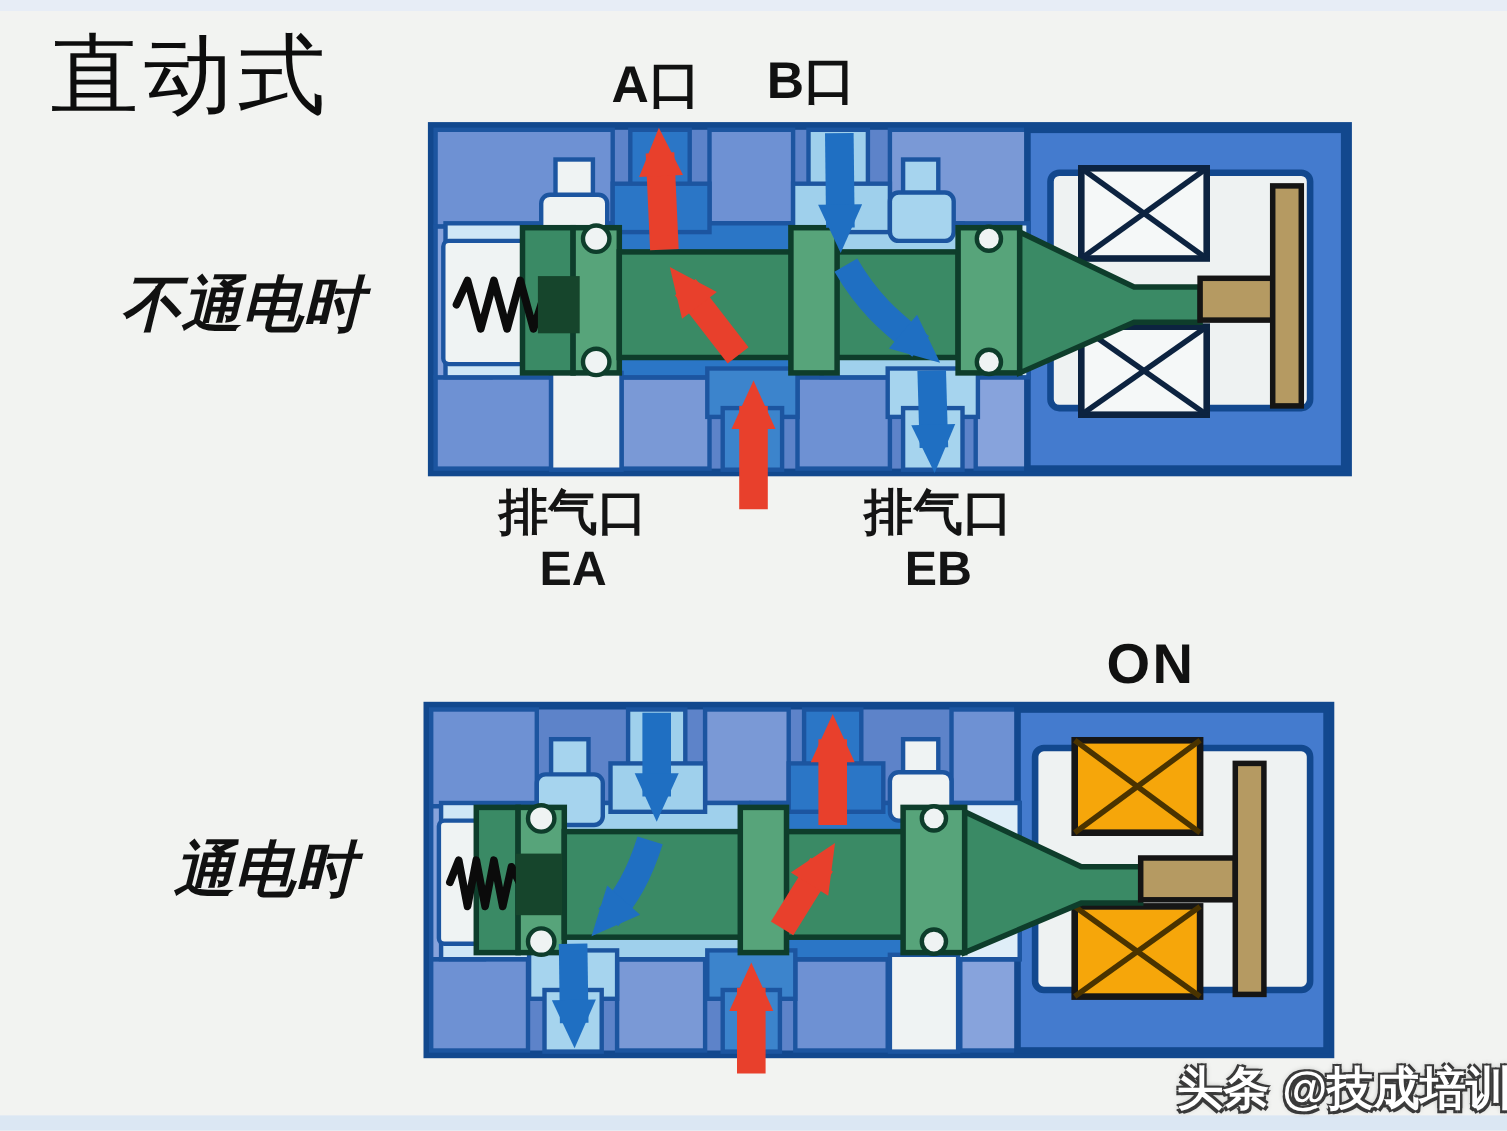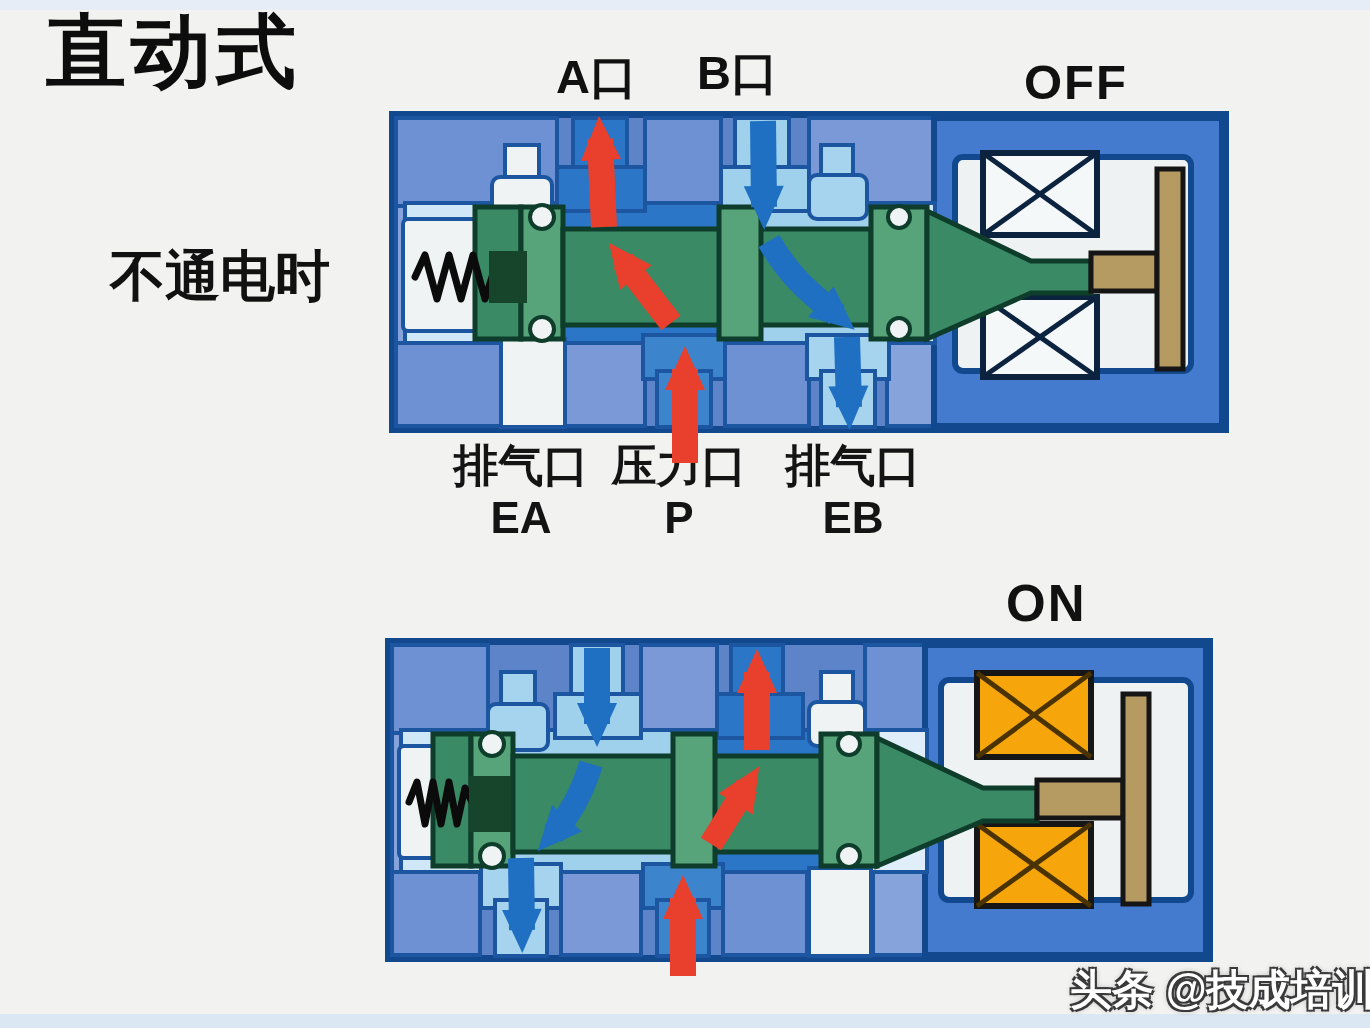--- a/index.html
+++ b/index.html
@@ -1,23 +1,23 @@
 <!DOCTYPE html>
 <html><head>
 <meta charset="utf-8">
 <style>
   html,body{margin:0;padding:0;}
   body{font-family:"Liberation Sans","DejaVu Sans",sans-serif;}
   #stage{position:relative;width:1370px;height:1028px;background:#f2f3f1;overflow:hidden;}
   .strip-top{position:absolute;left:0;top:0;width:1370px;height:10px;background:#e7edf6;}
   .strip-bottom{position:absolute;left:0;top:1014px;width:1370px;height:14px;background:#dbe7f3;}
   .abs{position:absolute;}
-  .title-main{left:46px;top:8px;font-size:80px;font-weight:700;color:#0d0d0d;letter-spacing:5px;line-height:1.1;}
+  .title-main{left:46px;top:24px;font-size:80px;font-weight:400;color:#0d0d0d;letter-spacing:5px;line-height:1.1;}
   .title-sub{left:24px;top:122px;font-size:47px;font-weight:800;color:#cf2030;letter-spacing:0px;}
-  .state-label{font-size:55px;font-weight:800;color:#111;}
+  .state-label{font-size:55px;font-weight:800;color:#111;font-style:italic;}
   .state-off{left:110px;top:240px;}
   .state-on{left:158px;top:754px;}
   .port-top{font-size:47px;font-weight:700;color:#111;}
   .a-port{left:556px;top:46px;}
   .b-port{left:697px;top:42px;}
   .sol-label{font-weight:800;color:#111;letter-spacing:2px;}
   .off-label{left:1024px;top:54px;font-size:49px;}
   .on-label{left:1006px;top:574px;font-size:51px;}
   .port-group{display:flex;flex-direction:column;align-items:center;transform:translateX(-50%);}
   .pg-1{left:521px;top:436px;}
@@ -32,32 +32,28 @@
 </style>
 </head>
 <body>
 
 <div id="stage">
   <div class="strip-top"></div>
   <div class="strip-bottom"></div>
 
   <div class="abs title-main">直动式</div>
   <div class="abs state-label state-off">不通电时</div>
+  <div class="abs state-label state-on">通电时</div>
   <div class="abs port-top a-port">A口</div>
   <div class="abs port-top b-port">B口</div>
-  <div class="abs sol-label off-label">OFF</div>
   <div class="abs sol-label on-label">ON</div>
 
   <div class="abs port-group pg-1">
     <div class="port-name">排气口</div>
     <div class="port-code">EA</div>
-  </div>
-  <div class="abs port-group pg-2">
-    <div class="port-name">压力口</div>
-    <div class="port-code">P</div>
   </div>
   <div class="abs port-group pg-3">
     <div class="port-name">排气口</div>
     <div class="port-code">EB</div>
   </div>
 
   <div class="abs watermark">头条 @技成培训</div>
 
   <svg style="left:389px;top:111px;" width="840" height="322" viewBox="0 0 840 322">
     <defs>

